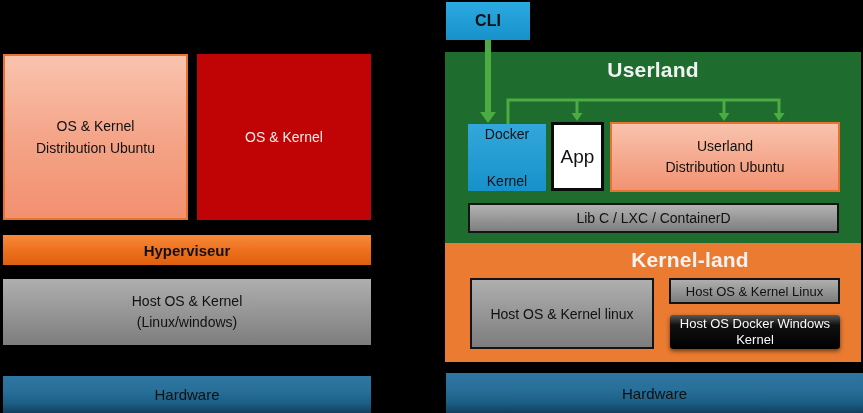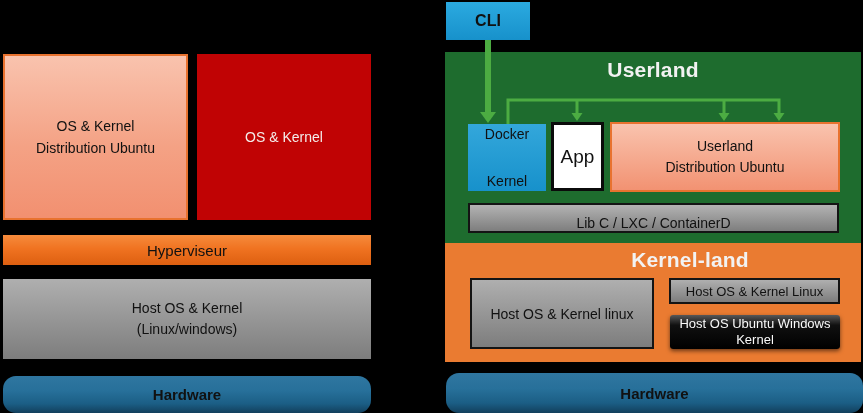--- a/index.html
+++ b/index.html
@@ -24,30 +24,30 @@
     background:linear-gradient(180deg,#F9C3AE 0%,#F4A285 55%,#F29070 100%);
     border:2px solid #E8722F; font-size:14px; line-height:22px;
   }
   .vm-freebsd {
     left:197px; top:54px; width:174px; height:166px;
     background:#C00304; color:#F4ECEA; font-size:14px; line-height:22px;
   }
   .hyperviseur {
     left:3px; top:235px; width:368px; height:30px;
     background:linear-gradient(180deg,#F68B3C 0%,#F07321 45%,#DD5F10 100%);
-    font-size:15px; font-weight:400;
+    font-size:15px; font-weight:700;
   }
   .host-os-left {
-    left:3px; top:279px; width:368px; height:80px;
+    left:3px; top:279px; width:368px; height:66px;
     background:linear-gradient(180deg,#AFAFAF 0%,#7D7D7D 100%);
     font-size:14px; line-height:21px;
   }
   .hardware-bar {
     background:linear-gradient(180deg,#2F76A0 0%,#27709A 40%,#1B5E85 75%,#123F5C 100%);
-    font-size:15px; font-weight:700;border-radius:13px;
+    font-size:15px; font-weight:400;
   }
   .hardware-left { left:3px; top:376px; width:368px; height:37px; }
   .hardware-right { left:446px; top:373px; width:417px; height:40px; }
   
   .cli {
     left:446px; top:2px; width:84px; height:38px;
     background:linear-gradient(180deg,#2BAAE0 0%,#1791CB 100%);
     font-size:16px; font-weight:700;
   }
   .userland-panel { left:445px; top:52px; width:416px; height:191px; background:#1E6C2E; }
@@ -64,21 +64,21 @@
     background:#fff; border:3px solid #0B0B0B; font-size:19px;
   }
   .uland-ubuntu {
     left:610px; top:122px; width:230px; height:70px;
     background:linear-gradient(180deg,#F9C3AE 0%,#F29272 100%);
     border:2px solid #E8722F; font-size:14px; line-height:21px;
   }
   .libc {
     left:468px; top:203px; width:371px; height:30px;
     background:linear-gradient(180deg,#B3B3B3 0%,#7E7E7E 100%);
-    border:2px solid #141414; font-size:14px;justify-content:flex-end;
+    border:2px solid #141414; font-size:14px;
   }
   .host-linux-large {
     left:470px; top:278px; width:184px; height:71px;
     background:linear-gradient(180deg,#AFAFAF 0%,#7D7D7D 100%);
     border:2px solid #141414; font-size:14px;
   }
   .host-linux-small {
     left:669px; top:278px; width:171px; height:26px;
     background:linear-gradient(180deg,#AFAFAF 0%,#7D7D7D 100%);
     border:2px solid #141414; font-size:13px;
@@ -149,21 +149,21 @@
 
   <div class="box host-linux-large">
     <span>Host OS &amp; Kernel linux</span>
   </div>
 
   <div class="box host-linux-small">
     <span>Host OS &amp; Kernel Linux</span>
   </div>
 
   <div class="box hyperv">
-    <span>Host OS Ubuntu Windows</span>
+    <span>Host OS Docker Windows</span>
     <span>Kernel</span>
   </div>
 
   <div class="box hardware-bar hardware-right">
     <span>Hardware</span>
   </div>
 
   <svg class="arrows" width="863" height="413" viewBox="0 0 863 413">
 
     <line x1="488" y1="40" x2="488" y2="113" stroke="#4CAC42" stroke-width="6"></line>

